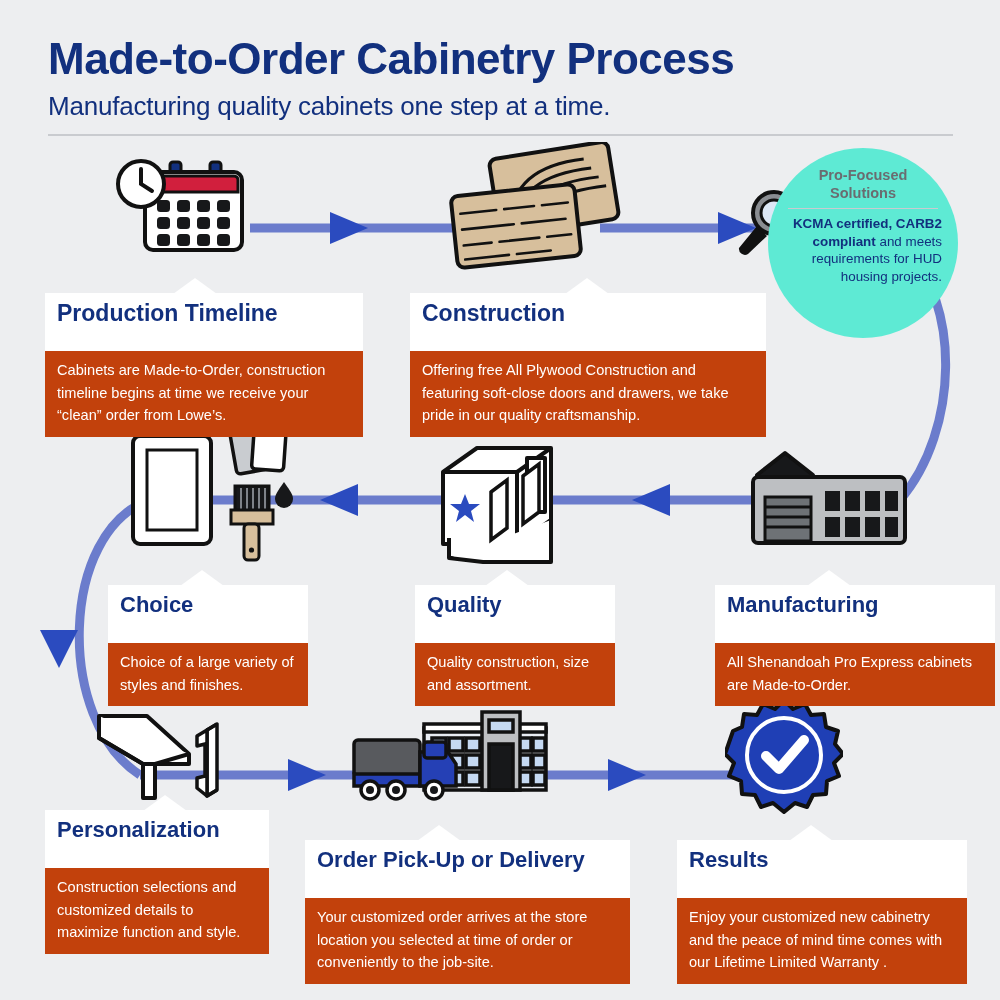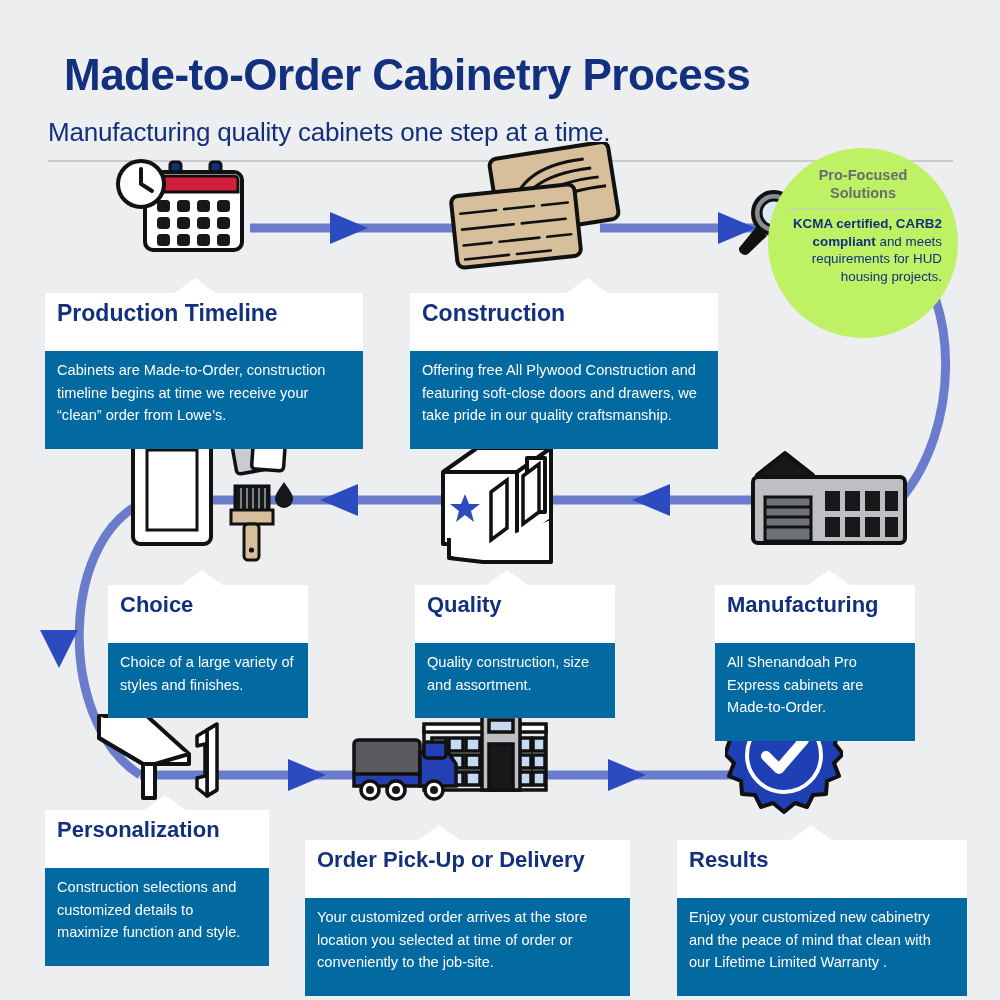--- a/index.html
+++ b/index.html
@@ -7,21 +7,21 @@
     width:1000px;height:1000px;
     background:#edeef0;
     font-family:"Liberation Sans","DejaVu Sans",sans-serif;
     position:relative;overflow:hidden;
   }
   #stage{position:absolute;left:0;top:0;width:1000px;height:1000px;}
 
   
   .hdr{position:absolute;left:48px;top:34px;width:905px;}
   .hdr h1{
-    margin:16px;font-size:44px;line-height:50px;font-weight:bold;
+    margin:0;font-size:44px;line-height:50px;font-weight:bold;
     color:#12307e;letter-spacing:-0.5px;
   }
   .hdr h2{
     margin:6px 0 0 0;font-size:26px;line-height:32px;font-weight:normal;
     color:#12307e;letter-spacing:-0.2px;
   }
   .hdr .rule{margin-top:12px;height:2px;background:#c9cbcf;width:905px;}
 
   
   #flow{position:absolute;left:0;top:0;width:1000px;height:1000px;}
@@ -32,30 +32,30 @@
     position:absolute;top:-15px;width:0;height:0;
     border-left:22px solid transparent;border-right:22px solid transparent;
     border-bottom:16px solid #ffffff;
   }
   .card .hd{
     background:#ffffff;color:#12307e;font-weight:bold;
     font-size:23px;line-height:34px;padding:3px 10px 21px 12px;
     white-space:nowrap;
   }
   .card .bd{
-    background:#0369a1;color:#ffffff;
+    background:#c2410c;color:#ffffff;
     font-size:14.6px;line-height:22.5px;
-    padding:8px 12px 22px 12px;
+    padding:8px 12px 10px 12px;
   }
   .card.narrow .hd{font-size:22px;}
 
   
   .circle{
     position:absolute;left:768px;top:148px;width:190px;height:190px;
-    border-radius:50%;background:#bef264;
+    border-radius:50%;background:#5eead4;
     text-align:center;box-sizing:border-box;padding:18px 16px 0 16px;
     z-index:6;
   }
   .circle .ct{
     color:#6a6c70;font-weight:bold;font-size:14.5px;line-height:18px;
   }
   .circle .cdiv{height:1px;background:#c9cbcf;margin:6px 4px 6px 4px;}
   .circle .cb{
     color:#12307e;font-size:13.4px;line-height:17.5px;text-align:right;
   }
@@ -275,55 +275,55 @@
     <div class="cdiv"></div>
     <div class="cb"><b>KCMA certified, CARB2 compliant</b><span> and meets requirements for HUD housing projects.</span></div>
   </div>
 
   <div class="card" style="left:45px;top:293px;width:318px;">
     <div class="tip" style="left:128px;"></div>
     <div class="hd">Production Timeline</div>
     <div class="bd">Cabinets are Made-to-Order, construction timeline begins at time we receive your “clean” order  from Lowe’s.</div>
   </div>
 
-  <div class="card" style="left:410px;top:293px;width:308px;">
+  <div class="card" style="left:410px;top:293px;width:356px;">
     <div class="tip" style="left:155px;"></div>
     <div class="hd">Construction</div>
     <div class="bd">Offering free All Plywood Construction and featuring soft-close doors and drawers, we take pride in our quality craftsmanship.</div>
   </div>
 
   <div class="card narrow" style="left:108px;top:585px;width:200px;">
     <div class="tip" style="left:72px;"></div>
     <div class="hd">Choice</div>
     <div class="bd">Choice of a large variety of styles and finishes.</div>
   </div>
 
   <div class="card narrow" style="left:415px;top:585px;width:200px;">
     <div class="tip" style="left:70px;"></div>
     <div class="hd">Quality</div>
     <div class="bd">Quality construction, size and assortment.</div>
   </div>
 
-  <div class="card narrow" style="left:715px;top:585px;width:200px;">
+  <div class="card narrow" style="left:715px;top:585px;width:280px;">
     <div class="tip" style="left:92px;"></div>
     <div class="hd">Manufacturing</div>
     <div class="bd">All Shenandoah Pro Express cabinets are Made-to-Order.</div>
   </div>
 
   <div class="card narrow" style="left:45px;top:810px;width:224px;">
     <div class="tip" style="left:98px;"></div>
     <div class="hd">Personalization</div>
     <div class="bd">Construction selections and customized details to maximize function and style.</div>
   </div>
 
   <div class="card narrow" style="left:305px;top:840px;width:325px;">
     <div class="tip" style="left:112px;"></div>
     <div class="hd">Order Pick-Up or Delivery</div>
     <div class="bd">Your customized order arrives at the store location you selected at time of order or conveniently to the job-site.</div>
   </div>
 
   <div class="card narrow" style="left:677px;top:840px;width:290px;">
     <div class="tip" style="left:112px;"></div>
     <div class="hd">Results</div>
-    <div class="bd">Enjoy  your customized new cabinetry and the peace of mind that clean with our Lifetime Limited Warranty .</div>
+    <div class="bd">Enjoy  your customized new cabinetry and the peace of mind time comes with our Lifetime Limited Warranty .</div>
   </div>
 
 </div>
 
 </body></html>

